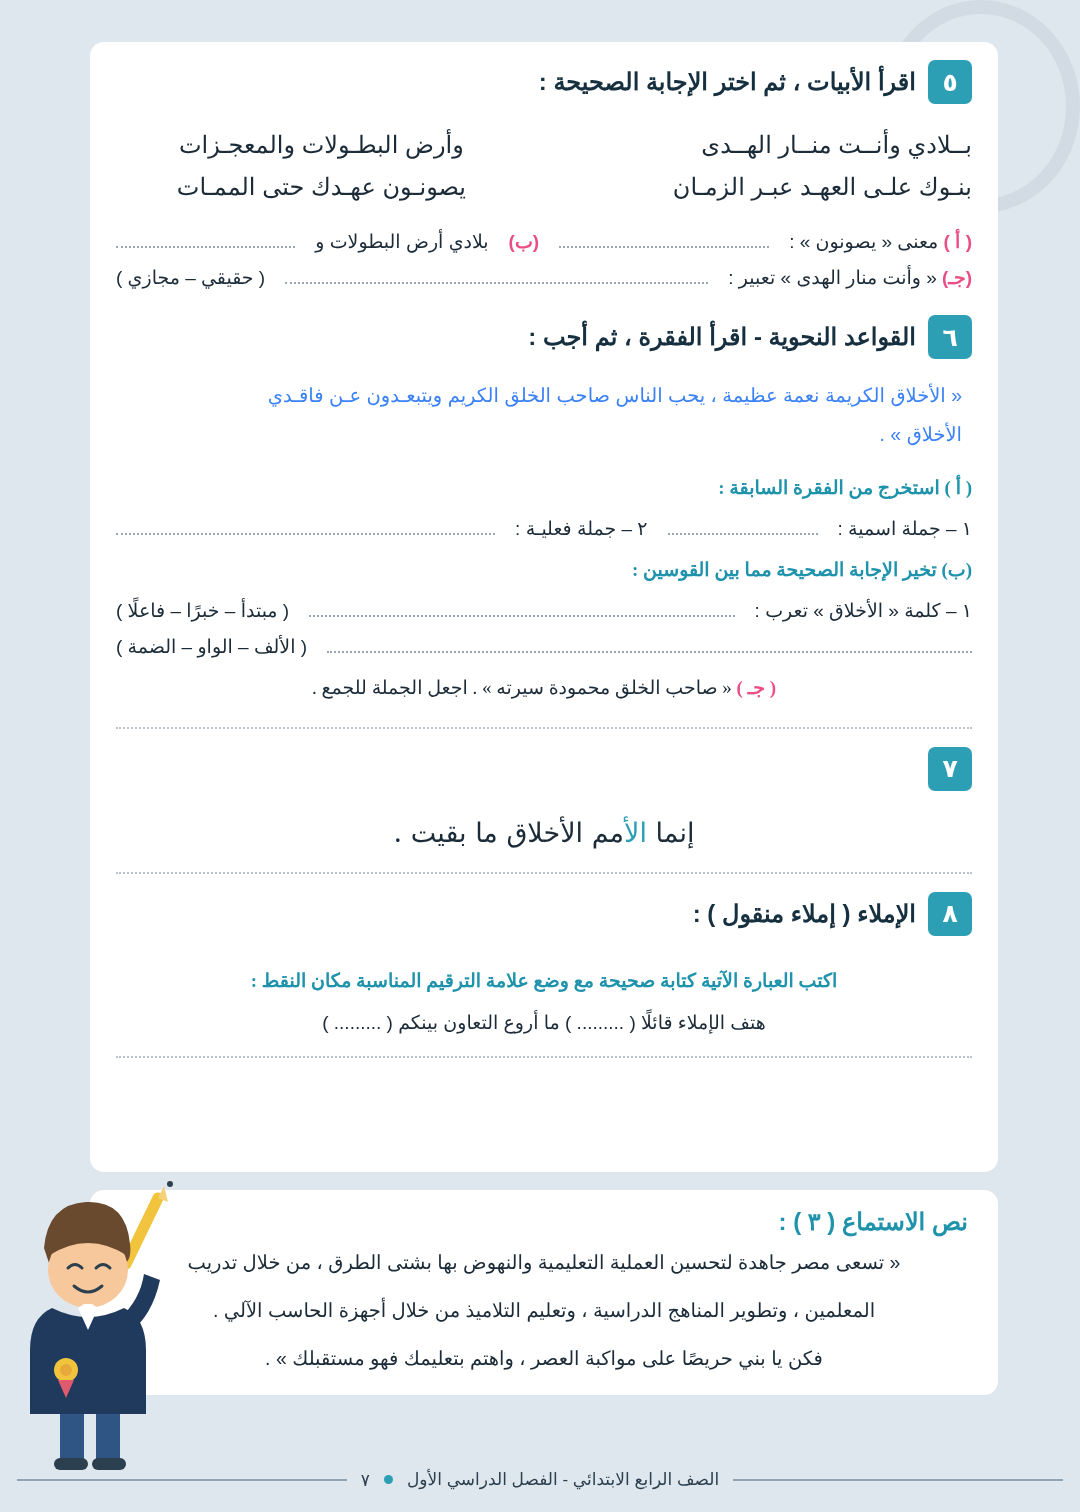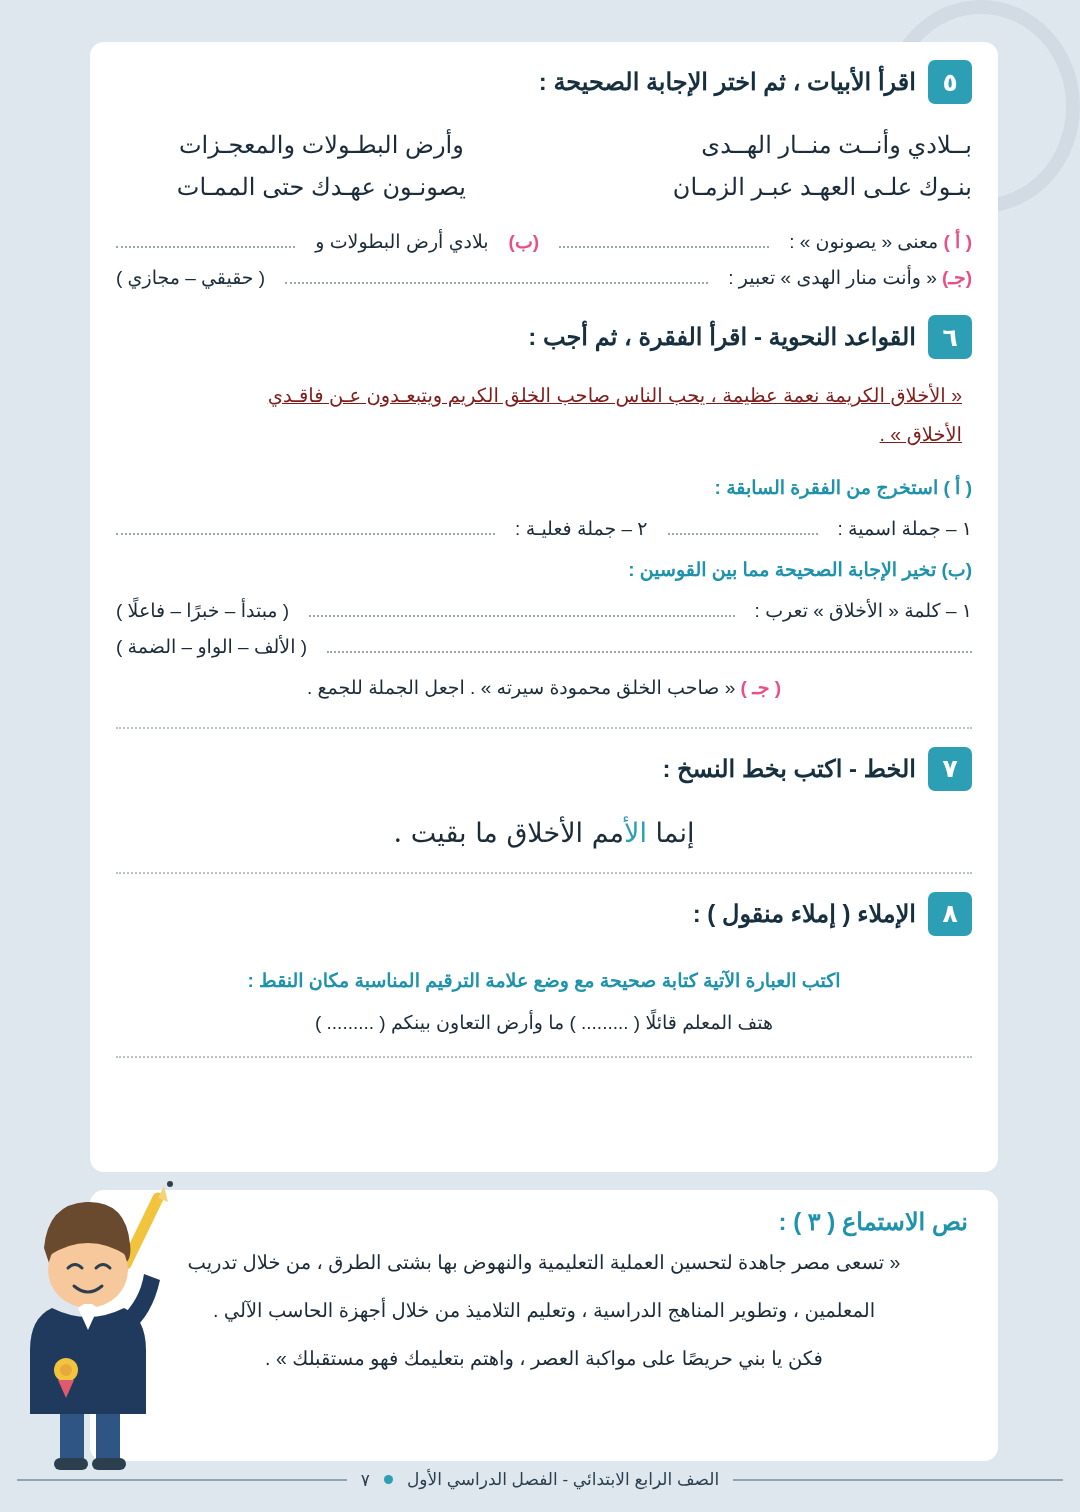--- a/index.html
+++ b/index.html
@@ -106,21 +106,21 @@
   
   .sheet {
     position: absolute;
     left: 90px;
     width: 908px;
     background: #ffffff;
     border-radius: 14px;
     z-index: 2;
   }
   .sheet-main { top: 42px; height: 1130px; }
-  .sheet-listen { top: 1190px; height: 271px; }
+  .sheet-listen { top: 1190px; height: 205px; }
 
   .content { padding: 0 26px; }
 
   
   .q-head {
     display: flex;
     flex-direction: row;
     align-items: center;
     justify-content: flex-start;
     gap: 12px;
@@ -165,44 +165,44 @@
     white-space: nowrap;
   }
   .poem-right { text-align: right; width: 52%; letter-spacing: 1px;}
   .poem-left { text-align: center; width: 48%; }
 
   .line {
     font-size: 19px;
     color: #1b2b38;
     margin: 12px 0;
     line-height: 1.75;
+    font-family: Liberation Serif, serif;
   }
   .teal { color: #1f93ab; font-weight: bold; }
   .pink { color: #e94f86; font-weight: bold; }
   .dots {
     border-bottom: 2px dotted #9aa7b2;
     display: inline-block;
     vertical-align: middle;
   }
   .row-two {
     display: flex;
     justify-content: space-between;
     align-items: baseline;
     gap: 20px;
     font-size: 19px;
     color: #1b2b38;
     margin: 13px 0;
   }
   .para {
     font-size: 19.5px;
-    color: #7f1d1d;
+    color: #3b82f6;
     line-height: 2.1;
     text-align: justify;
     margin: 16px 10px 4px 10px;
-    text-decoration: underline;
   }
   .hr-dot {
     border: 0;
     border-top: 2px dotted #b9c3cc;
     margin: 22px 0 18px 0;
   }
   .naskh {
     font-family: "DejaVu Serif", serif;
     font-size: 27px;
     color: #1b2b38;
@@ -378,38 +378,37 @@
         <span>« صاحب الخلق محمودة سيرته » . اجعل الجملة للجمع .</span>
       </div>
 
       <hr class="hr-dot">
     </div>
 
     <div>
       <div class="q-head-row">
         <div class="q-head">
           <div class="q-num">٧</div>
-          <div class="q-title">الخط - اكتب بخط النسخ :</div>
         </div>
       </div>
       <div class="naskh">
         <span>إنما </span><span class="hl">الأ</span><span>مم الأخلاق ما بقيت .</span>
       </div>
       <hr class="hr-dot">
     </div>
 
     <div>
       <div class="q-head-row">
         <div class="q-head">
           <div class="q-num">٨</div>
           <div class="q-title">الإملاء ( إملاء منقول ) :</div>
         </div>
       </div>
       <div class="line teal" style="text-align:center;margin-top:28px;">اكتب العبارة الآتية كتابة صحيحة مع وضع علامة الترقيم المناسبة مكان النقط :</div>
-      <div class="dict">هتف المعلم قائلًا ( ......... ) ما وأرض التعاون بينكم ( ......... )</div>
+      <div class="dict">هتف الإملاء قائلًا ( ......... ) ما أروع التعاون بينكم ( ......... )</div>
       <hr class="hr-dot">
     </div>
 
   </div>
 </div>
 
 <div class="sheet sheet-listen">
   <div class="listen-title">نص الاستماع ( ٣ ) :</div>
   <div class="listen-body">« تسعى مصر جاهدة لتحسين العملية التعليمية والنهوض بها بشتى الطرق ، من خلال تدريب</div>
   <div class="listen-body">المعلمين ، وتطوير المناهج الدراسية ، وتعليم التلاميذ من خلال أجهزة الحاسب الآلي .</div>

